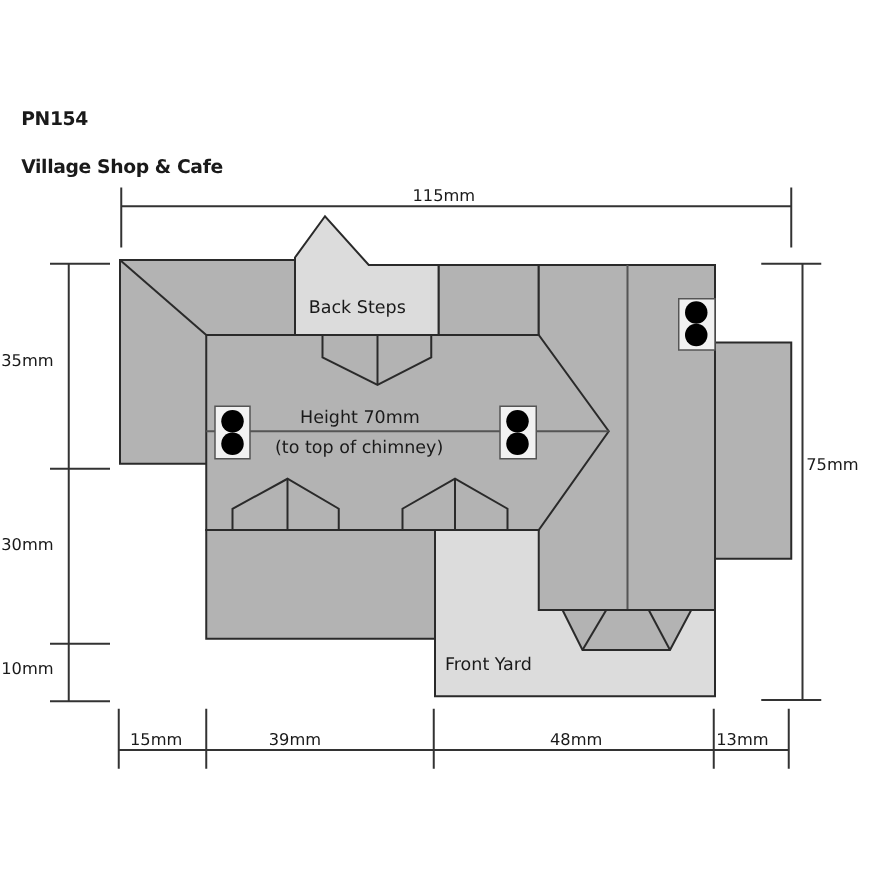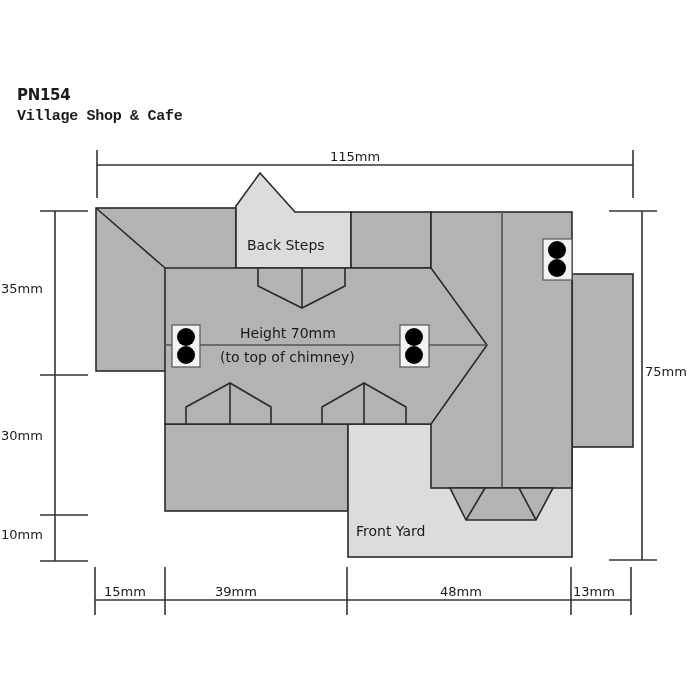--- a/index.html
+++ b/index.html
@@ -1,19 +1,19 @@
 <!DOCTYPE html>
 <html><head>
   <meta charset="utf-8">
   <style>
     html, body { margin: 0; padding: 0; background: #ffffff; }
     body { width: 700px; height: 700px; position: relative; overflow: hidden; font-family: "DejaVu Sans", sans-serif; }
     .title { position: absolute; left: 17px; font-family: "DejaVu Sans", sans-serif; font-weight: bold; font-size: 15px; color: #1a1a1a; letter-spacing: -0.3px; }
     #t1 { top: 86px; text-align: center; }
-    #t2 { top: 108px; font-family: Liberation Mono, monospace; }
+    #t2 { top: 124px; }
     svg { position: absolute; left: 0; top: 0; }
     svg text { font-family: "DejaVu Sans", sans-serif; fill: #1a1a1a; }
     .dimtxt { font-size: 13px; }
     .lbl { font-size: 14px; }
   </style>
 </head>
 <body>
 
 <div class="title" id="t1">PN154</div>
 <div class="title" id="t2">Village Shop &amp; Cafe</div>

